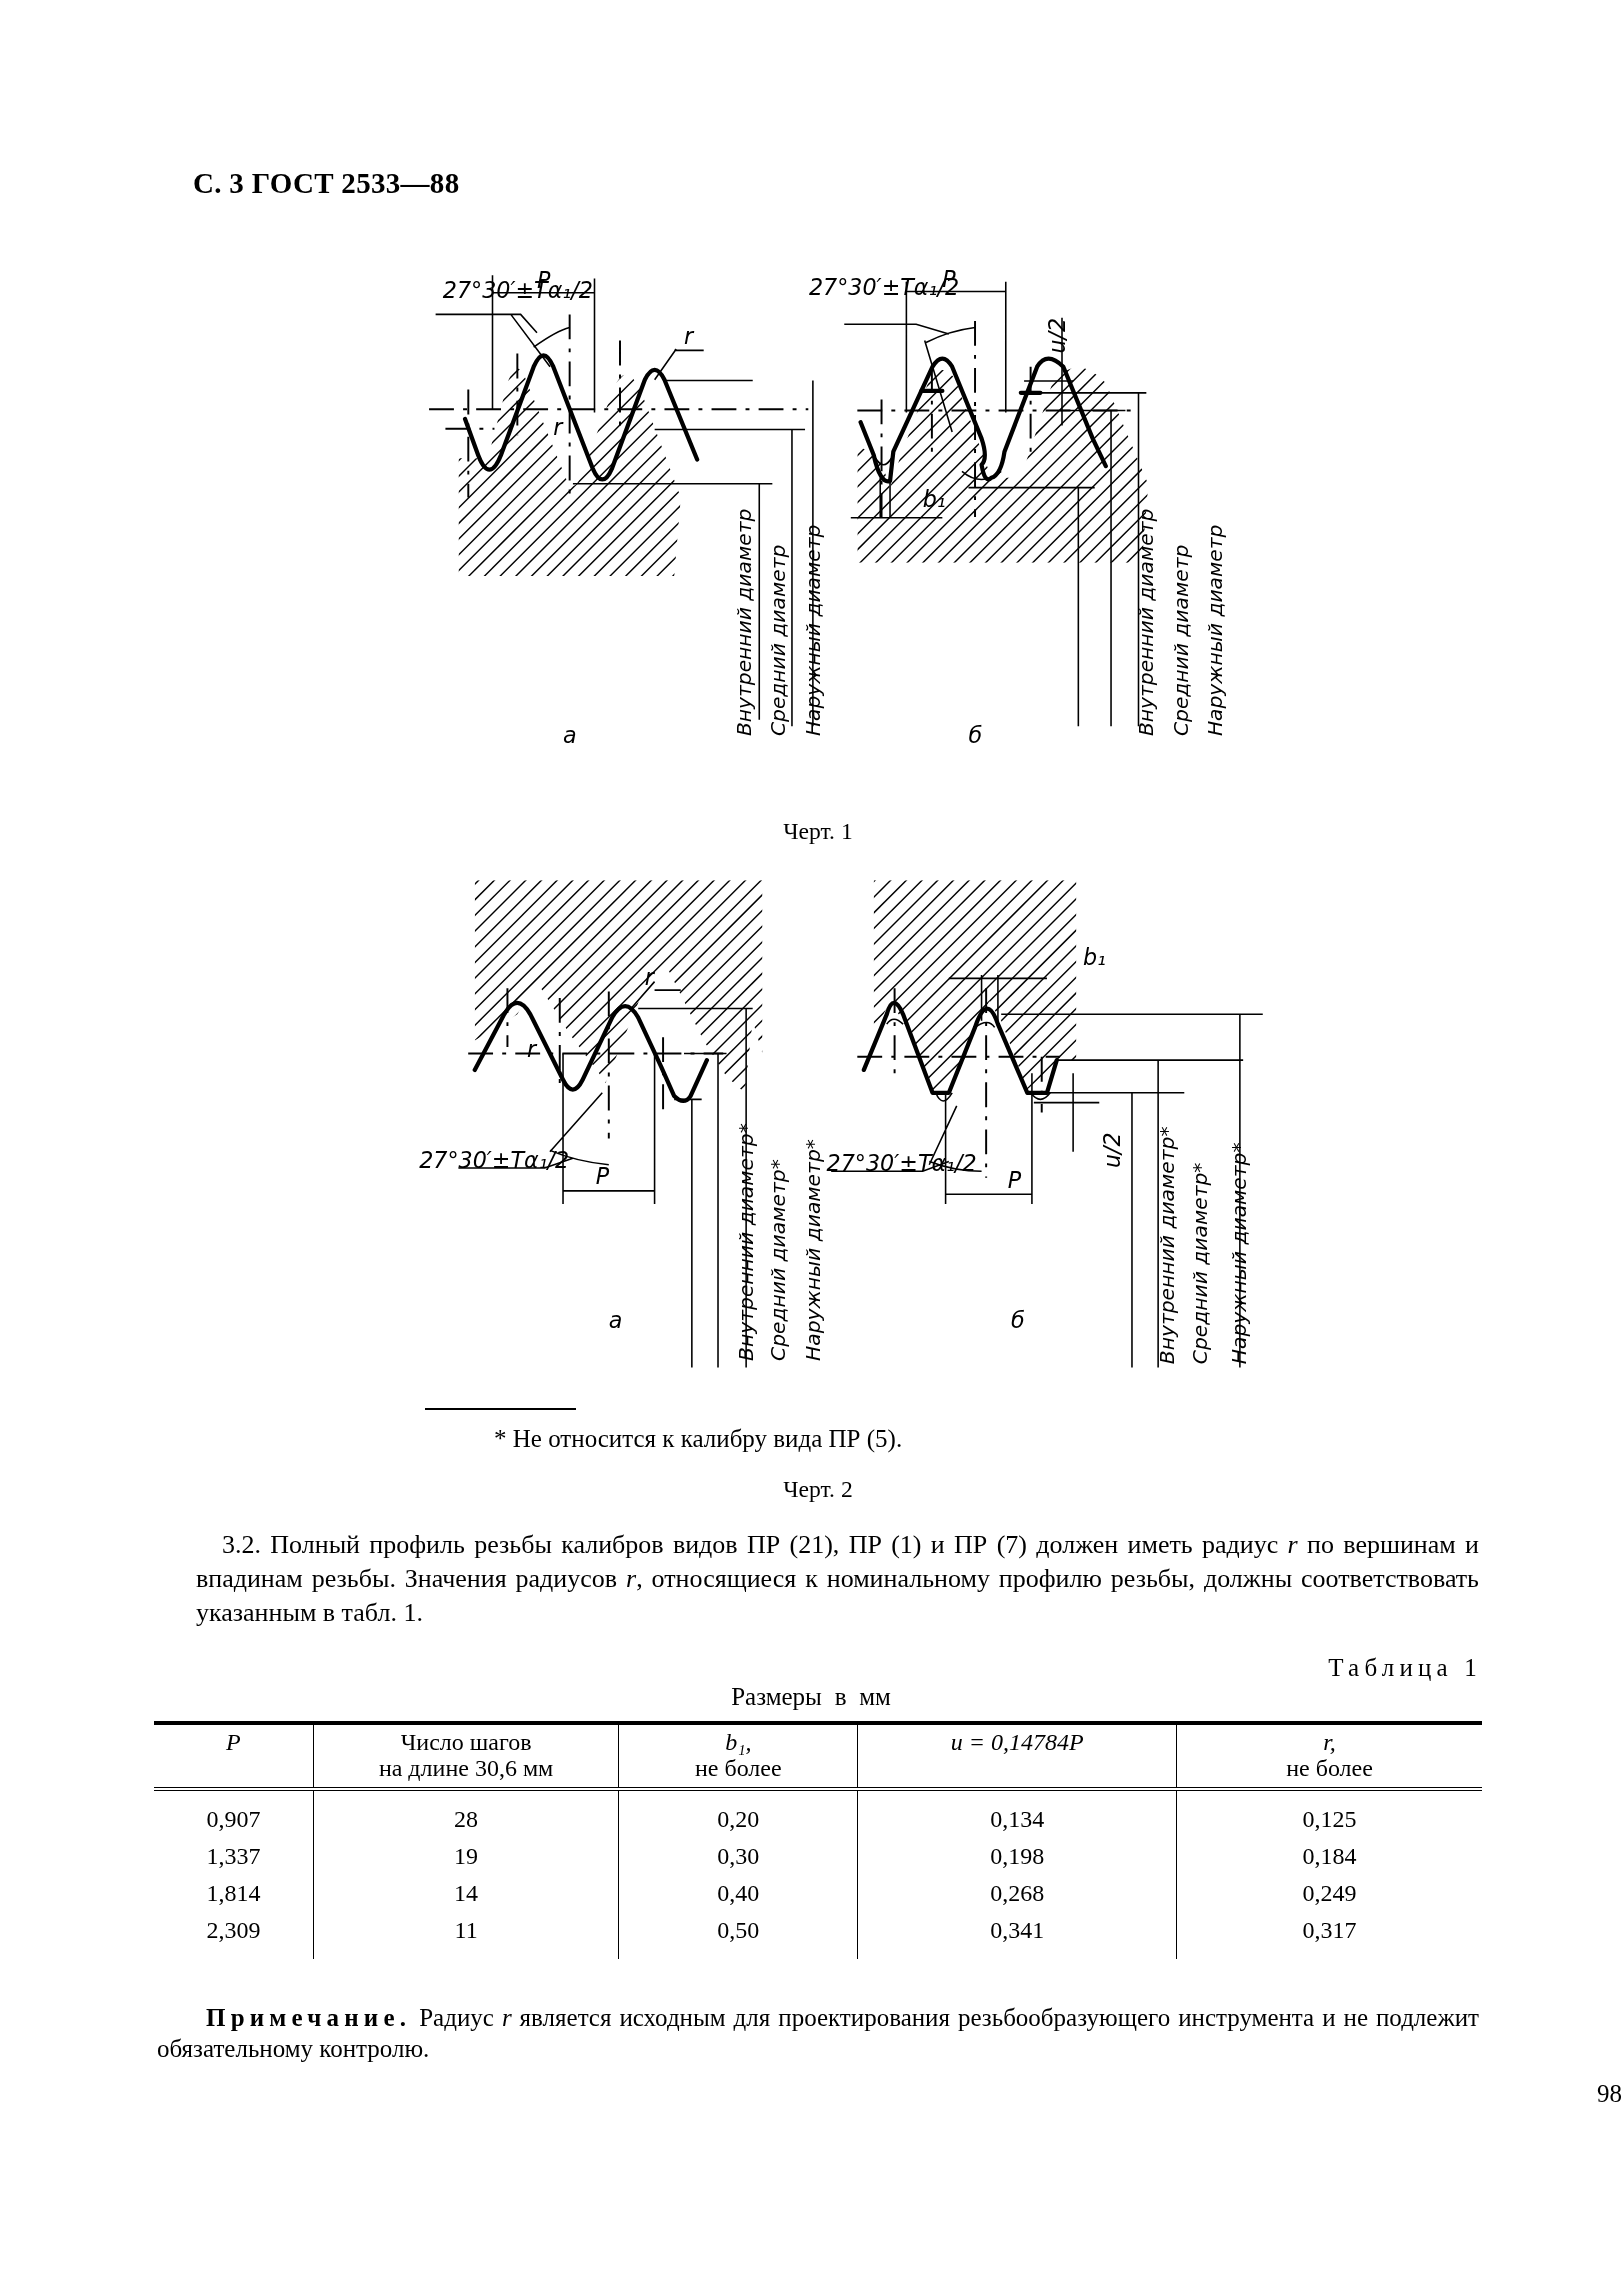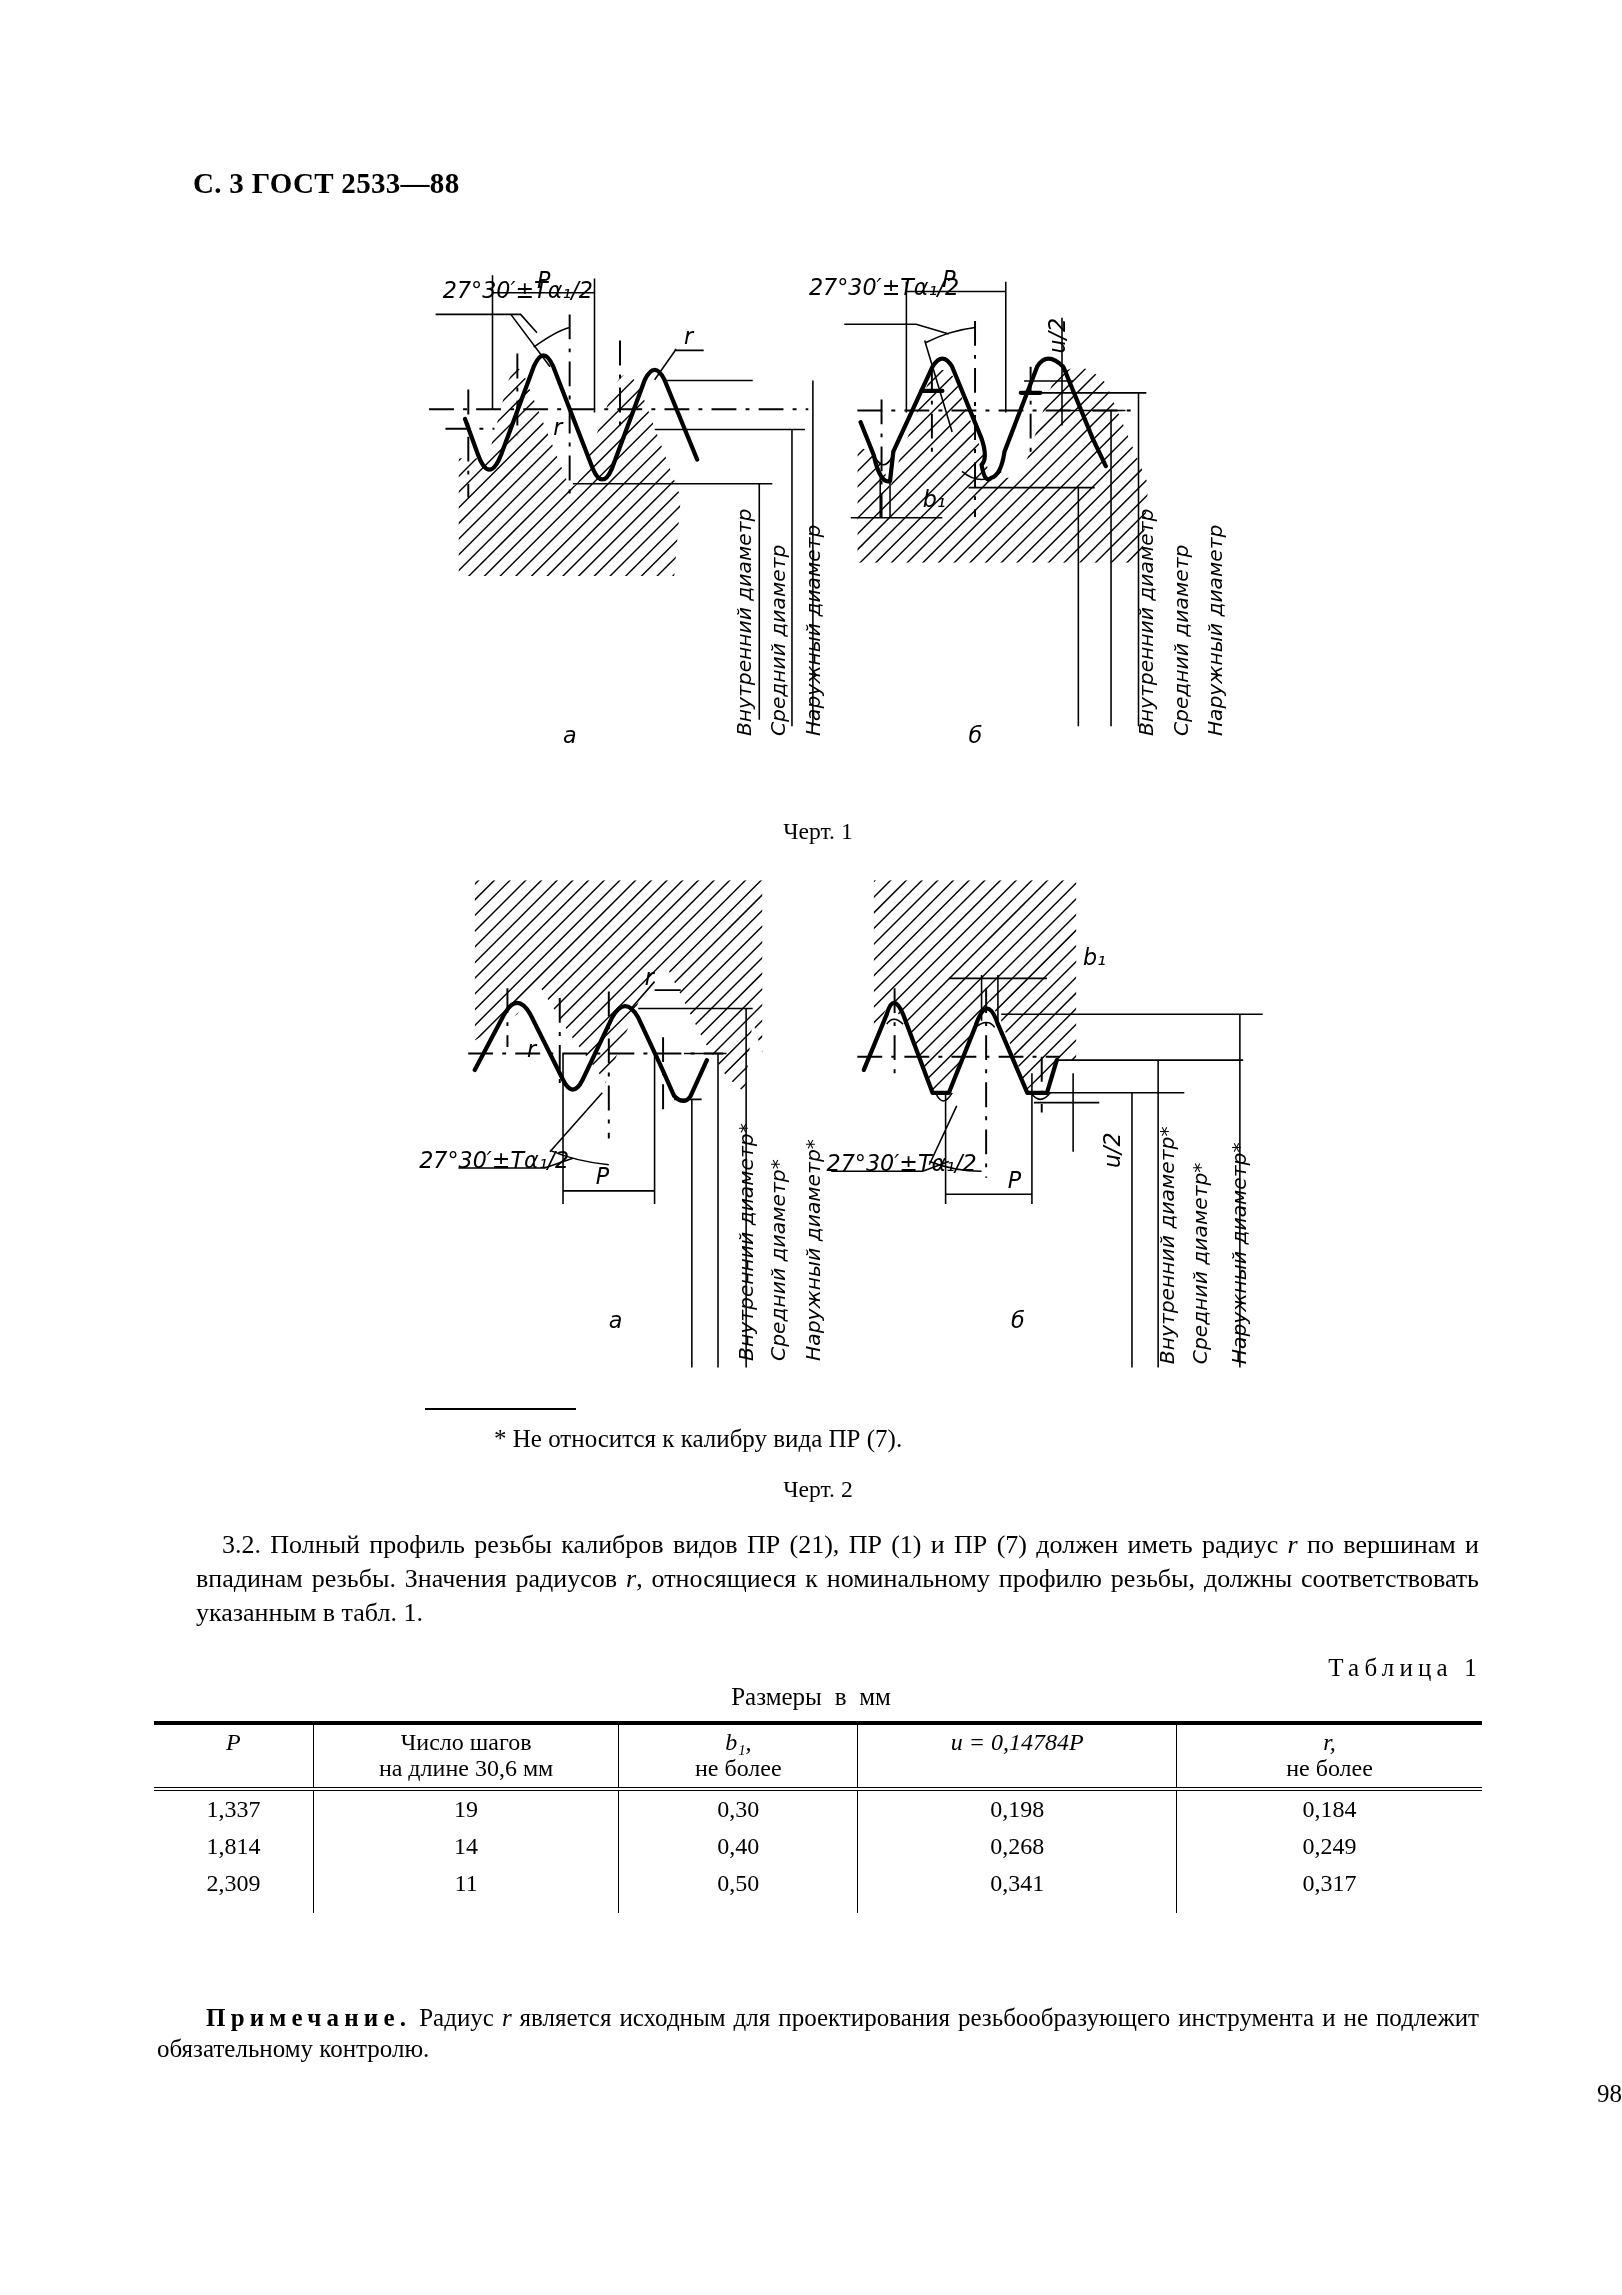--- a/index.html
+++ b/index.html
@@ -398,39 +398,46 @@
   <text class="lbl" x="1540" y="1815">P</text>
   <text class="lbl" x="1655" y="1475">b₁</text>
   <text class="lbl" transform="translate(1712 1785) rotate(-90)">u/2</text>
   <text class="vlbl" transform="translate(1795 2085) rotate(-90)">Внутренний диаметр*</text>
   <text class="vlbl" transform="translate(1845 2085) rotate(-90)">Средний диаметр*</text>
   <text class="vlbl" transform="translate(1905 2085) rotate(-90)">Наружный диаметр*</text>
   <text class="lbl" x="1545" y="2030">б</text>
 </svg>
 
 <div class="abs footnote-rule"></div>
-<div class="abs footnote">* Не относится к калибру вида ПР (7).</div>
+<div class="abs footnote">* Не относится к калибру вида ПР (5).</div>
 <div class="abs caption" style="left:759px;top:1476px;width:118px">Черт. 2</div>
 
 <div class="abs para"><span class="indent"></span><span>3.2.</span> <span>Полный профиль резьбы калибров видов ПР (21), ПР (1) и ПР (7) должен иметь радиус </span><i class="v">r</i><span> по вершинам и впадинам резьбы. Значения радиусов </span><i class="v">r</i><span>, относящиеся к номинальному профилю резьбы, должны соответствовать указанным в табл. 1.</span></div>
 
 <div class="abs tbl-title">Таблица 1</div>
 <div class="abs tbl-units">Размеры в мм</div>
 
 <table class="t1">
   <thead>
     <tr>
       <th style="width:12%"><i>P</i></th>
       <th style="width:23%"><span>Число шагов</span><br><span>на длине 30,6 мм</span></th>
       <th style="width:18%"><i>b₁,</i><br><span>не более</span></th>
       <th style="width:24%"><i>u = 0,14784P</i></th>
       <th style="width:23%"><i>r,</i><br><span>не более</span></th>
     </tr>
   </thead>
   <tbody id="t1body">
+      <tr class="first">
+        <td>0,907</td>
+        <td>28</td>
+        <td>0,20</td>
+        <td>0,134</td>
+        <td>0,125</td>
+      </tr>
       <tr>
         <td>1,337</td>
         <td>19</td>
         <td>0,30</td>
         <td>0,198</td>
         <td>0,184</td>
       </tr>
       <tr>
         <td>1,814</td>
         <td>14</td>

